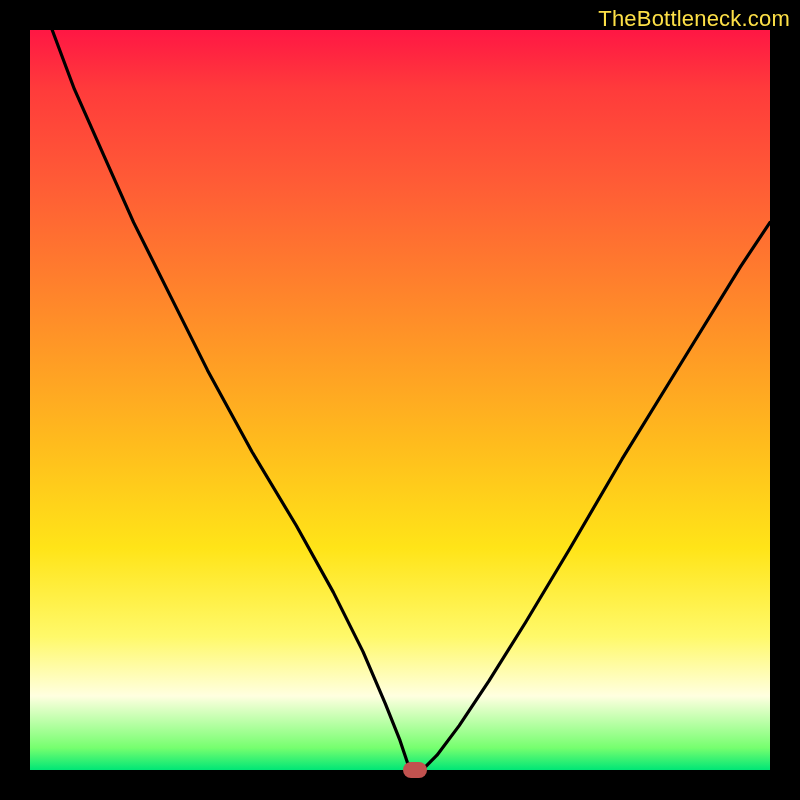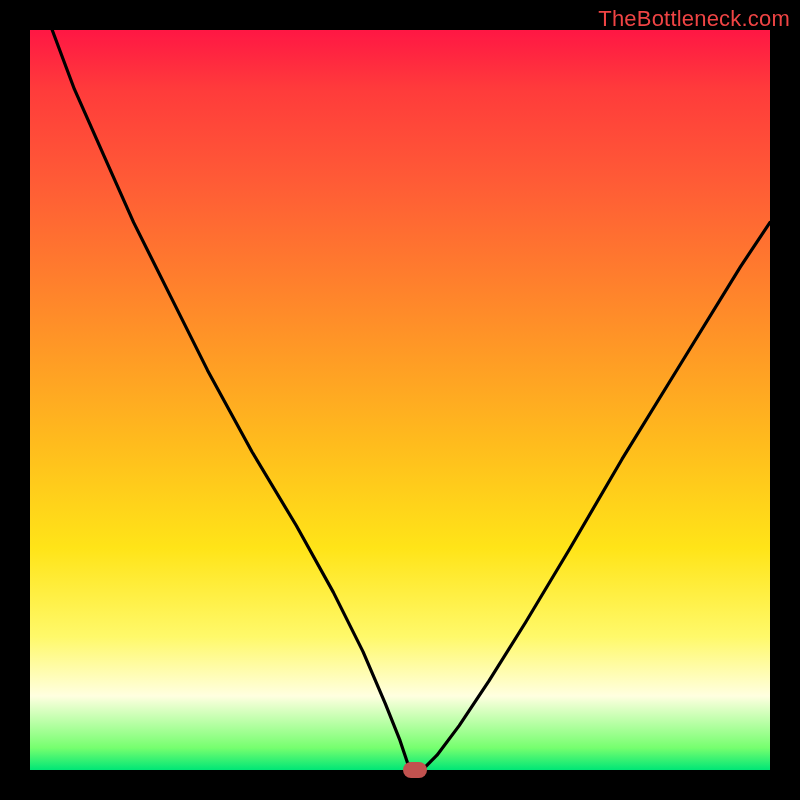--- a/index.html
+++ b/index.html
@@ -23,21 +23,21 @@
       #fff96a 82%,
       #ffffe0 90%,
       #76ff6f 97%,
       #00e676 100%);
   }
 
   .watermark {
     position: absolute;
     top: 6px;
     right: 10px;
-    color: #ef4444;
+    color: #fde047;
     font-size: 22px;
     font-weight: 500;
     letter-spacing: 0.2px;
     font-family: Arial, Helvetica, sans-serif;
   }
 
   svg.curve {
     position: absolute;
     left: 0;
     top: 0;

